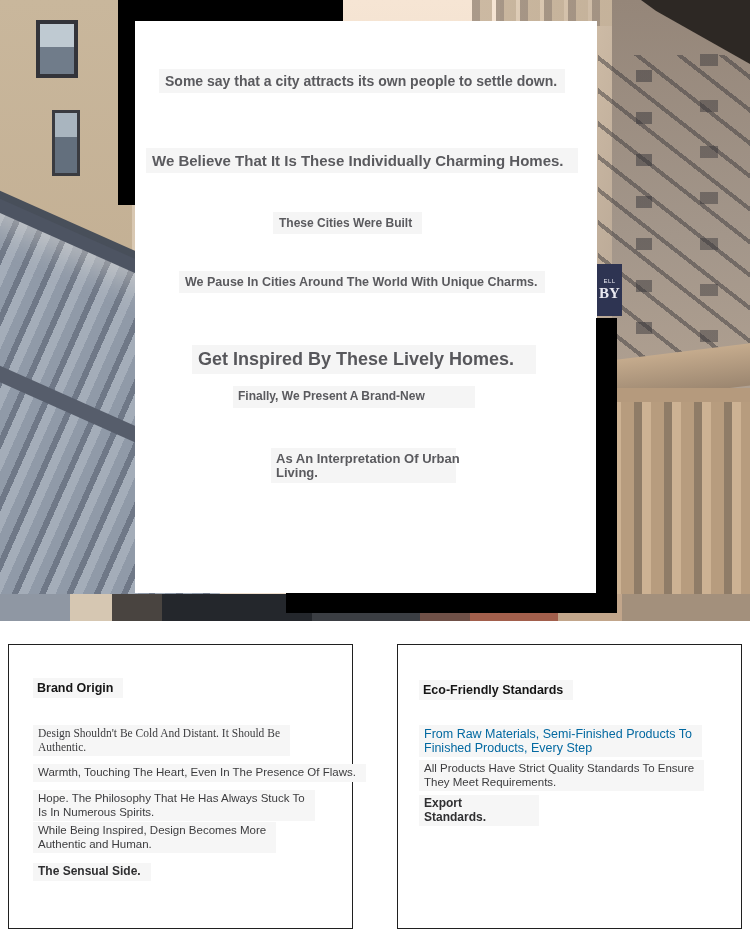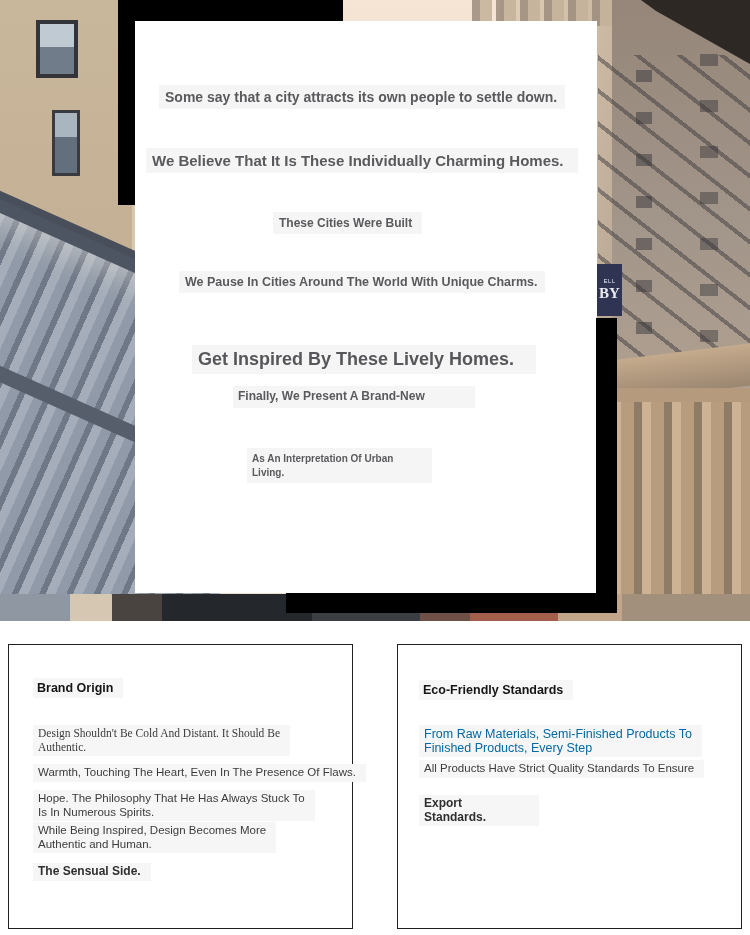--- a/index.html
+++ b/index.html
@@ -35,27 +35,27 @@
   .ph-sign .lg { font-size:15px; font-weight:700; font-family:"Liberation Serif", serif; }
 
   .black-rect-topleft { position:absolute; left:118px; top:0; width:225px; height:205px; background:#000; }
   .black-bar-right    { position:absolute; left:596px; top:318px; width:21px; height:295px; background:#000; }
   .black-bar-bottom   { position:absolute; left:286px; top:593px; width:330px; height:20px; background:#000; }
 
   
   .card { position:absolute; left:135px; top:21px; width:462px; height:572px; background:#ffffff; }
   .hero-line { position:absolute; font-weight:700; color:#5a5a5e; background:#f5f5f5; }
   .hero-line .line { display:block; white-space:nowrap; }
-  .hl1 { left:24px;  top:64px;  font-size:14px;   padding:4px 8px 4px 6px; }
+  .hl1 { left:24px;  top:48px;  font-size:14px;   padding:4px 8px 4px 6px; }
   .hl2 { left:11px;  top:127px; font-size:15px;   padding:4px 14px 4px 6px; }
   .hl3 { left:138px; top:191px; font-size:12px;   padding:4px 10px 4px 6px; }
   .hl4 { left:44px;  top:250px; font-size:12.5px; padding:4px 8px 4px 6px; }
   .hl5 { left:57px;  top:324px; font-size:18px;   padding:4px 22px 4px 6px; color:#57575b; }
   .hl6 { left:98px;  top:365px; font-size:12px; width:242px; line-height:13.5px; padding:4px 0 4px 5px; }
-  .hl7 { left:112px; top:427px; font-size:10px; width:185px; line-height:13.5px; padding:4px 0 4px 5px; }
+  .hl7 { left:136px; top:427px; font-size:13px; width:185px; line-height:13.5px; padding:4px 0 4px 5px; }
 
   
   .panel { position:absolute; top:644px; width:345px; height:285px; border:1px solid #202020; background:#fff; }
   .panel-left  { left:8px; }
   .panel-right { left:397px; }
   .panel-title { position:absolute; font-size:12.5px; font-weight:700; color:#151515; background:#f6f6f6; padding:3px 10px 3px 4px; white-space:nowrap; }
   .panel-left  .panel-title { left:24px; top:33px; }
   .panel-right .panel-title { left:21px; top:35px; }
   .para { position:absolute; font-size:11.5px; font-weight:500; color:#3c3c3e; line-height:13.5px; background:#f6f6f6; padding:2px 10px 2px 5px; }
   .para .line { display:block; white-space:nowrap; }
@@ -152,20 +152,21 @@
   </section>
 
   <section class="panel panel-right">
     <div class="panel-title">Eco-Friendly Standards</div>
     <div class="para rp1">
       <span class="line">From Raw Materials, Semi-Finished Products To</span>
       <span class="line">Finished Products, Every Step</span>
     </div>
     <div class="para rp2">
       <span class="line">All Products Have Strict Quality Standards To Ensure</span>
+      <span class="line">They Meet Requirements.</span>
     </div>
     <div class="para rp3">
       <span class="line">Export</span>
       <span class="line">Standards.</span>
     </div>
   </section>
 
 </div>
 
 </body></html>

